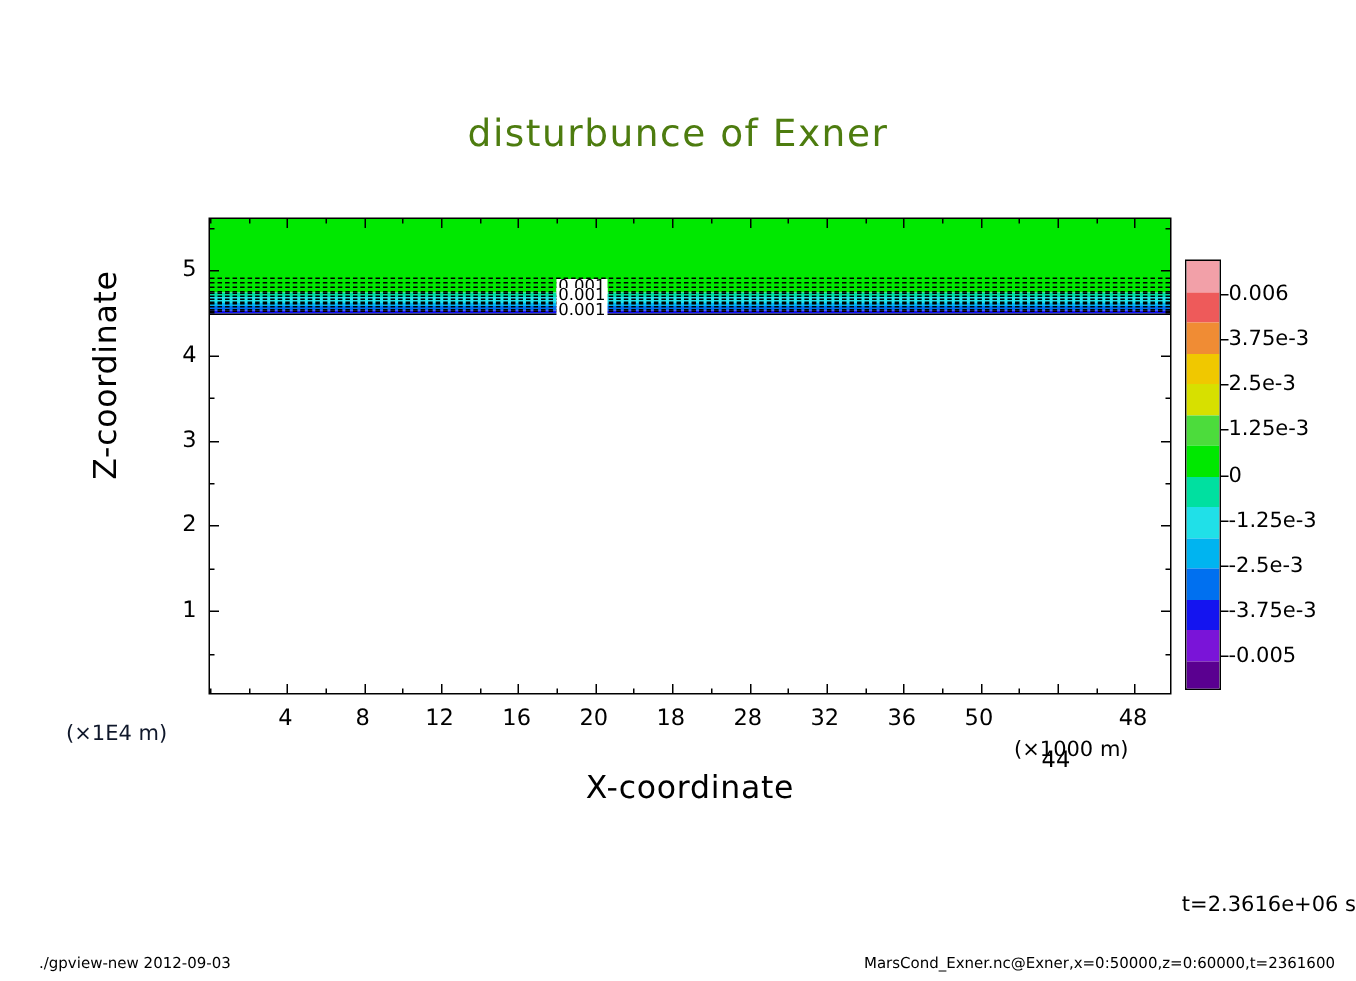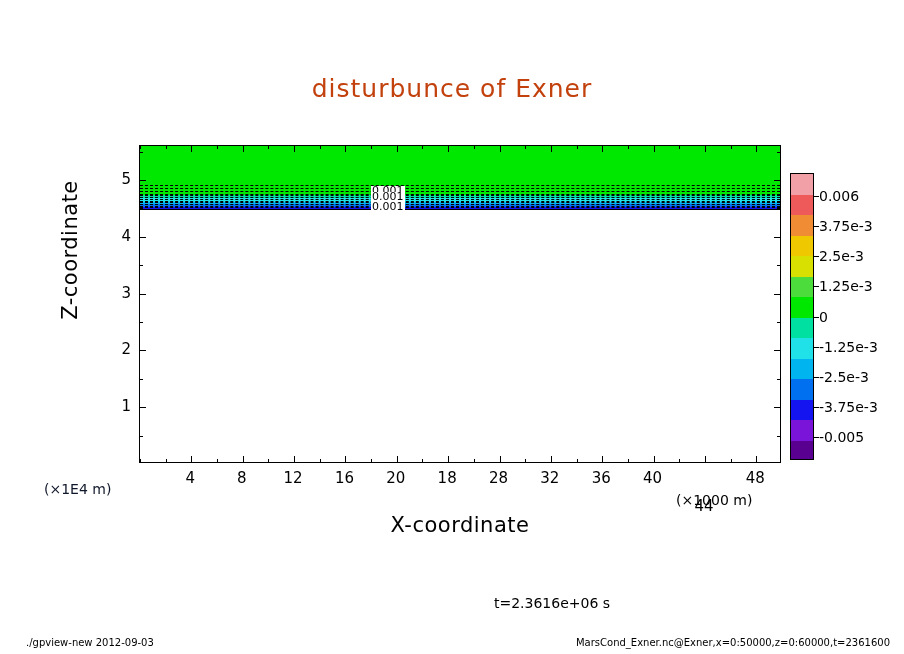--- a/index.html
+++ b/index.html
@@ -17,21 +17,21 @@
   }
   .abs { position: absolute; }
 
   
   #chart-title {
     left: 0; top: 74px;
     width: 904px;
     text-align: center;
     font-size: 25px;
     letter-spacing: 1px;
-    color: #c2410c;
+    color: #4d7c0f;
   }
 
   
   #plot-frame {
     left: 139px; top: 145px;
     width: 642px; height: 318px;
     border: 1px solid #000;
     box-sizing: border-box;
     background: #ffffff;
     overflow: hidden;
@@ -148,21 +148,21 @@
 
   
   #contour-interval {
     left: 0; top: 562px; width: 904px;
     text-align: center;
     font-size: 16px; color: #000;
     letter-spacing: 0.5px;
   }
   #time-stamp {
     left: 0; top: 595px; width: 904px;
-    text-align: center;
+    text-align: right;
     font-size: 14px; color: #000;
     padding-left: 200px;
     box-sizing: border-box;
   }
   #footer-left {
     left: 26px; top: 637px;
     font-size: 10px; color: #000;
   }
   #footer-right {
     right: 14px; top: 637px;
@@ -287,21 +287,21 @@
   <div id="xlabels-layer">
       <div class="xtick-label" style="left: 190.36px;">4</div>
       <div class="xtick-label" style="left: 241.72px;">8</div>
       <div class="xtick-label" style="left: 293.08px;">12</div>
       <div class="xtick-label" style="left: 344.44px;">16</div>
       <div class="xtick-label" style="left: 395.8px;">20</div>
       <div class="xtick-label" style="left: 447.16px;">18</div>
       <div class="xtick-label" style="left: 498.52px;">28</div>
       <div class="xtick-label" style="left: 549.88px;">32</div>
       <div class="xtick-label" style="left: 601.24px;">36</div>
-      <div class="xtick-label" style="left: 652.6px;">40</div>
+      <div class="xtick-label" style="left: 652.6px;">50</div>
       <div class="xtick-label" style="left: 703.96px; margin-top: 28px;">44</div>
       <div class="xtick-label" style="left: 755.32px;">48</div>
     </div>
   <div id="ylabels-layer">
       <div class="ytick-label" style="top: 406.214px;">1</div>
       <div class="ytick-label" style="top: 349.429px;">2</div>
       <div class="ytick-label" style="top: 292.643px;">3</div>
       <div class="ytick-label" style="top: 235.857px;">4</div>
       <div class="ytick-label" style="top: 179.071px;">5</div>
     </div>

